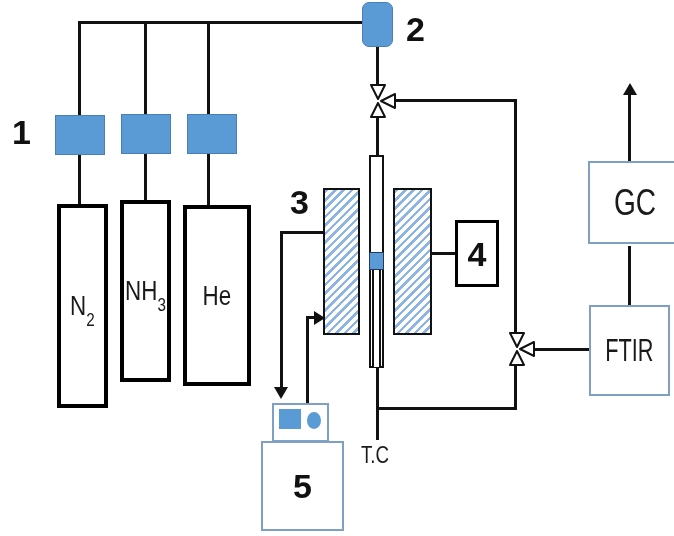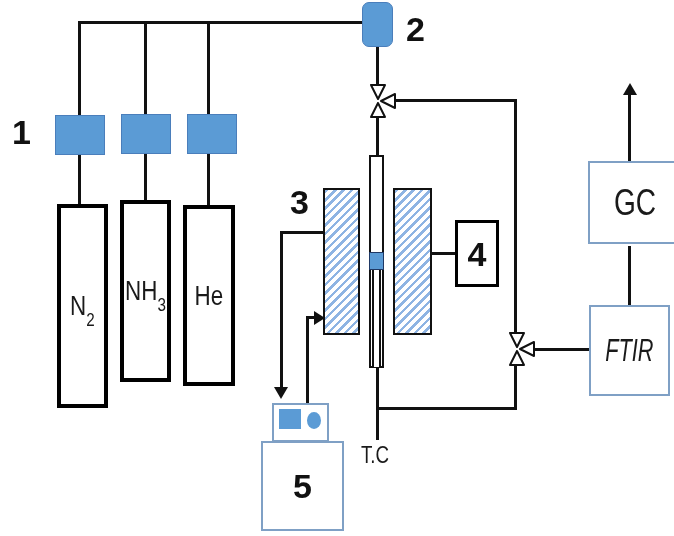--- a/index.html
+++ b/index.html
@@ -49,21 +49,21 @@
   <div class="blue" style="left:121px;top:114px;width:50px;height:40px;"></div>
   <div class="blue" style="left:187px;top:114px;width:50px;height:40px;"></div>
   <div class="num" style="left:12px;top:113px;">1</div>
 
   <div class="cyl" style="left:57px;top:204px;width:51px;height:204px;">
     <span class="cyl-label"><span>N</span><sub>2</sub></span>
   </div>
   <div class="cyl" style="left:120px;top:200px;width:51px;height:182px;">
     <span class="cyl-label"><span>NH</span><sub>3</sub></span>
   </div>
-  <div class="cyl" style="left:183px;top:205px;width:52px;height:181px;">
+  <div class="cyl" style="left:183px;top:205px;width:68px;height:181px;">
     <span class="cyl-label"><span>He</span><sub></sub></span>
   </div>
 
   <div class="blue" style="left:362px;top:2px;width:31px;height:45px;border-radius:7px;"></div>
   <div class="num" style="left:406px;top:10px;">2</div>
   <div class="ln" style="left:376px;top:47px;width:3px;height:39px;"></div>
 
   <svg class="valve" style="left:358px;top:79px;" viewBox="0 0 40 44">
     <g fill="#fff" stroke="#111" stroke-width="2" stroke-linejoin="round">
       <polygon points="13,6 27,6 20,20"></polygon>
@@ -117,17 +117,17 @@
     <span class="num" style="position:static;">5</span>
   </div>
 
   <div class="arrow-up" style="left:623px;top:83px;"></div>
   <div class="ln" style="left:628px;top:94px;width:3px;height:70px;"></div>
   <div class="panel cap" style="left:588px;top:161px;width:94px;height:83px;">
     <span class="inst-label">GC</span>
   </div>
   <div class="ln" style="left:628px;top:246px;width:3px;height:60px;"></div>
 
-  <div class="panel cap" style="left:589px;top:305px;width:81px;height:91px;font-style:italic;">
+  <div class="panel cap" style="left:589px;top:305px;width:81px;height:91px;">
     <span class="inst-label small">FTIR</span>
   </div>
 
 </div>
 
 </body></html>

